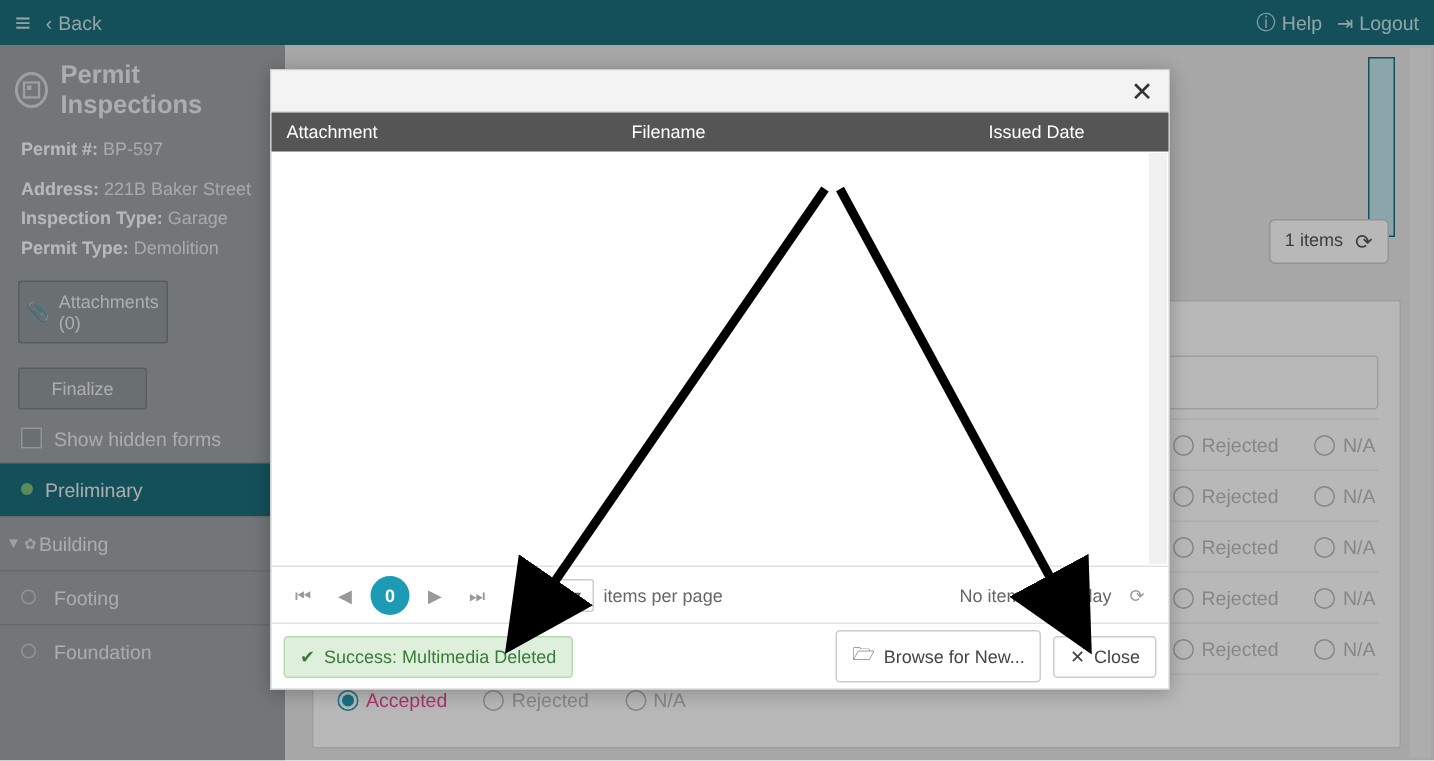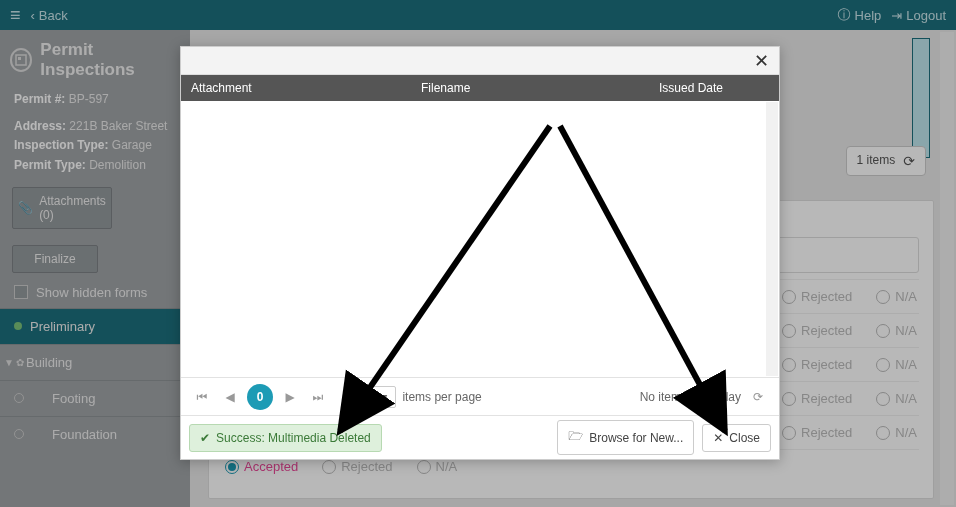--- a/index.html
+++ b/index.html
@@ -22,21 +22,21 @@
 .side-btn.wide{width:86px}
 .chk-row{display:flex;align-items:center;gap:8px;padding:8px 14px;font-size:13px;color:#eee}
 .chk{width:14px;height:14px;border:1px solid #ccc;background:#949a9d}
 .nav-item{padding:10px 14px 10px 30px;font-size:13px;color:#eee;border-top:1px solid #8e9396;position:relative;cursor:pointer}
 .nav-item.active{background:#1d6f7d}
 .nav-item .dot{width:8px;height:8px;background:#7cc27b;border-radius:50%;position:absolute;left:14px;top:13px}
 .nav-item.head{padding-left:26px}
 .nav-item .caret{position:absolute;left:4px;top:12px;font-size:10px;color:#ddd}
 .nav-item .gear{position:absolute;left:16px;top:12px;font-size:10px;color:#ddd}
 .nav-item .ring{width:10px;height:10px;border:1.5px solid #ccc;border-radius:50%;position:absolute;left:14px;top:12px}
-.nav-sub{padding-left:52px}
+.nav-sub{padding-left:36px}
 .content{flex:1;background:#e8e8e8;position:relative;padding:14px}
 .items-pill{position:absolute;right:30px;top:116px;background:#fff;border:1px solid #ccc;border-radius:4px;padding:6px 10px;font-size:12px;display:flex;gap:8px;color:#555}
 .reload{font-size:14px}
 .stubs{position:absolute;right:26px;top:8px;width:18px;height:120px;background:#bfe6ee;border:1px solid #1d6f7d}
 .panel{position:absolute;left:18px;right:22px;top:170px;bottom:8px;background:#fff;border:1px solid #ddd;border-radius:2px;padding:18px 14px 8px}
 .row{display:flex;align-items:center;gap:14px;padding:9px 2px;border-top:1px solid #f0f0f0;font-size:13px;color:#666}
 .row:first-of-type{border-top:none}
 .row .lbl{flex:1}
 .opts{display:flex;gap:24px;align-items:center;color:#bbb}
 .opts .o{display:flex;gap:5px;align-items:center}

